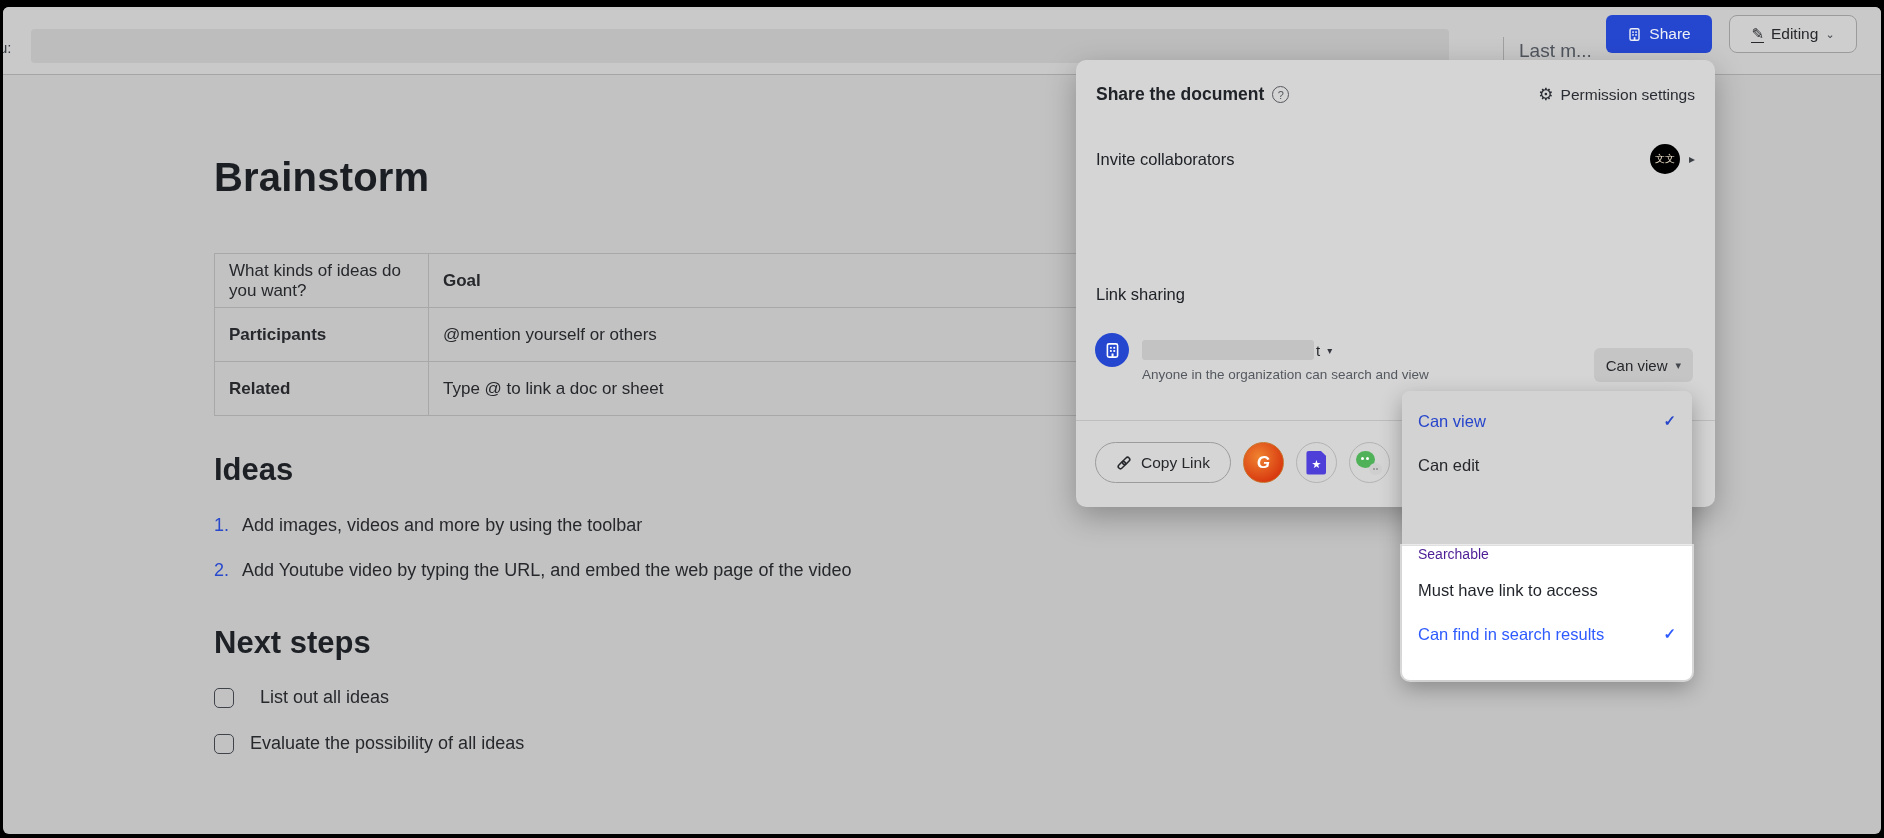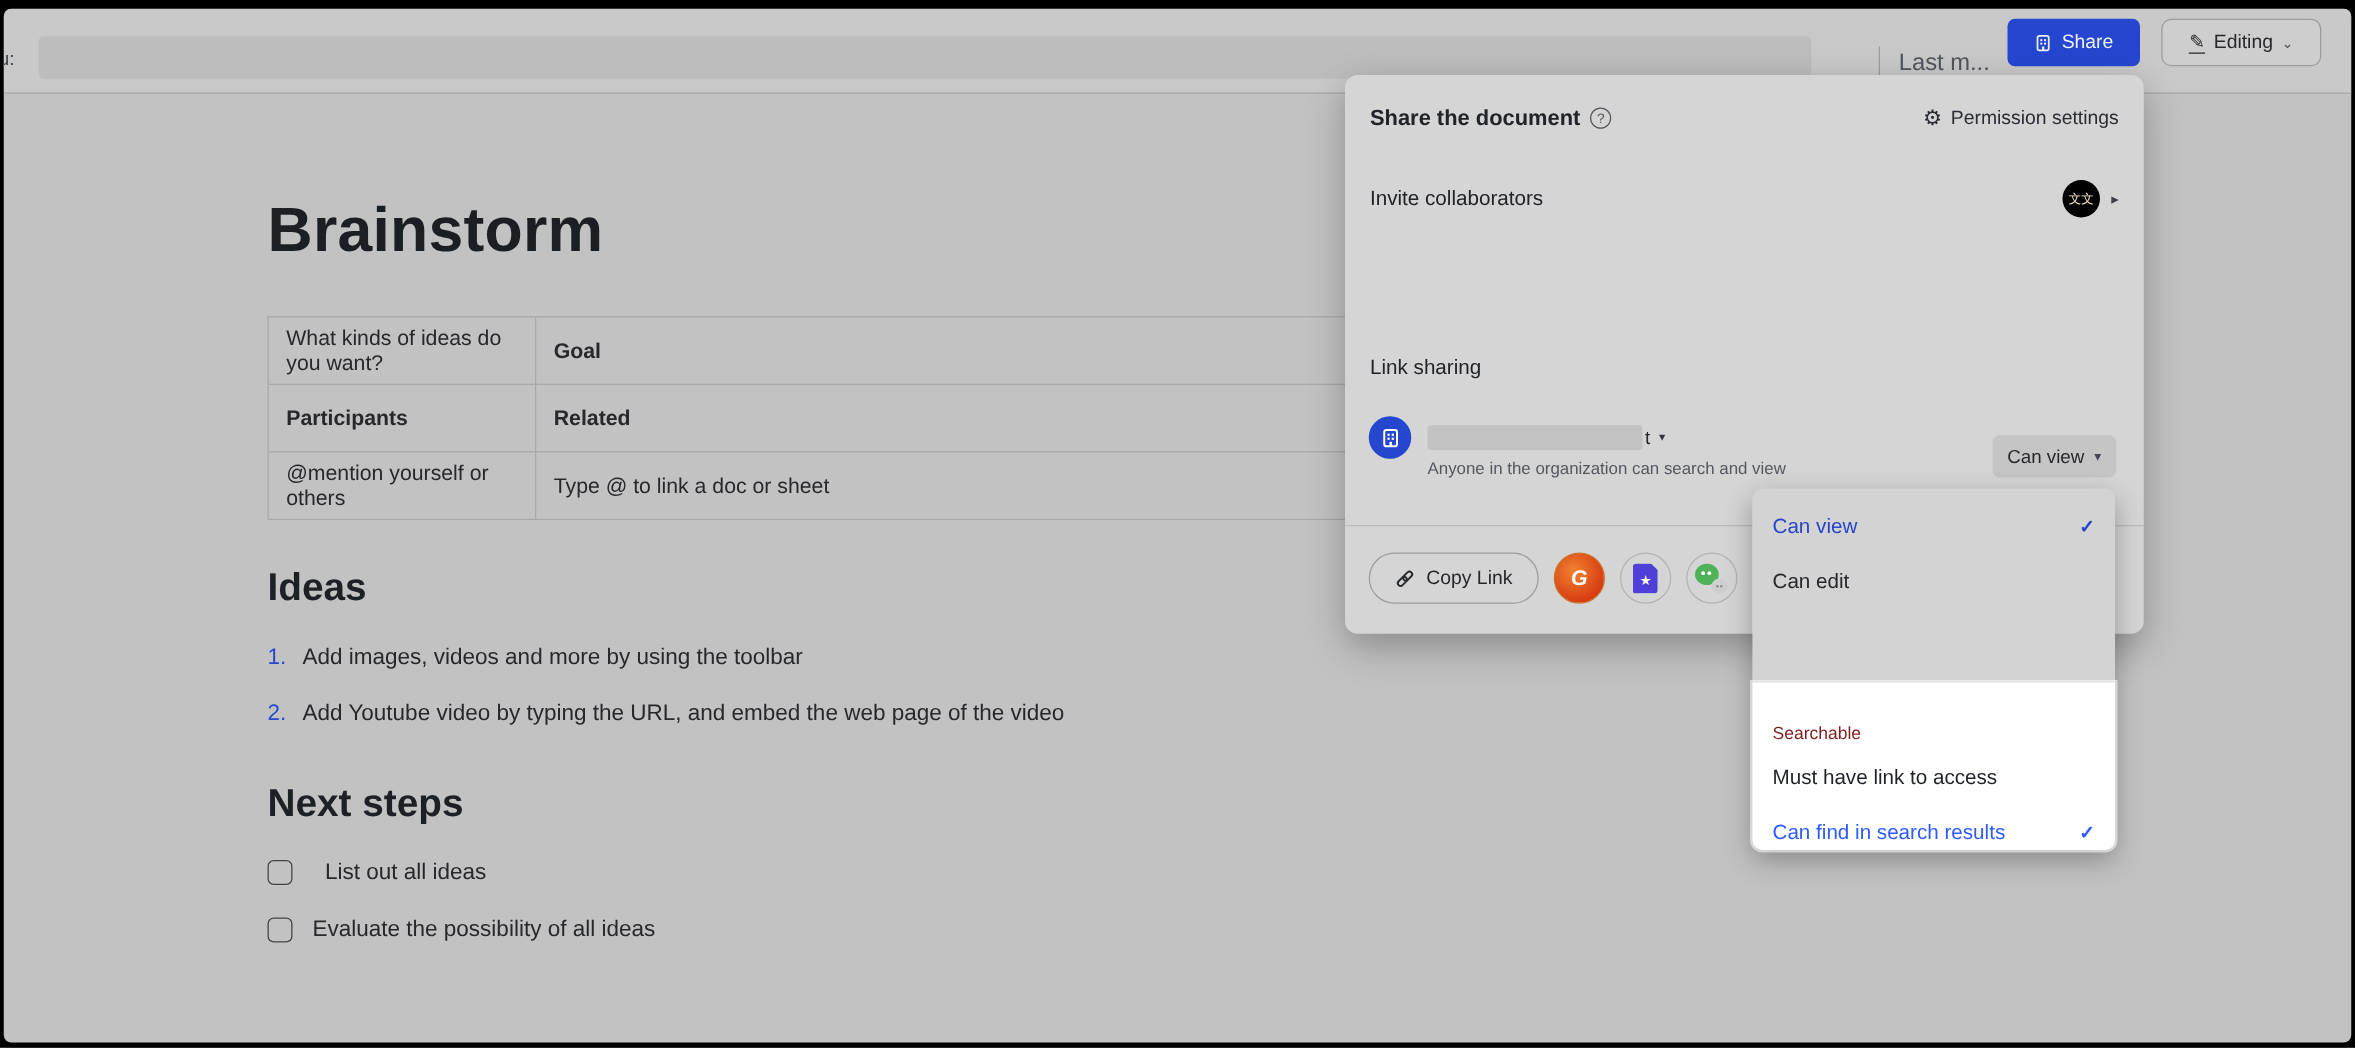--- a/index.html
+++ b/index.html
@@ -14,21 +14,21 @@
   .topbar-divider { position:absolute; left:1500px; top:30px; width:1px; height:24px; background:#a0a0a0; }
   .last-modified { position:absolute; left:1516px; top:33px; font-size:19px; color:#50555e; }
   .share-btn { position:absolute; left:1603px; top:8px; width:106px; height:38px; background:#2547d0; border-radius:6px;
                display:flex; align-items:center; justify-content:center; gap:7px; color:#eef0f6; font-size:15.5px; cursor:pointer; }
   .editing-btn { position:absolute; left:1726px; top:8px; width:128px; height:38px; background:#cecece; border:1px solid #9b9b9b;
                  border-radius:8px; display:flex; align-items:center; justify-content:center; gap:7px; color:#26282c; font-size:15.5px; cursor:pointer; }
   .pencil { font-size:15px; border-bottom:1.5px solid #26282c; line-height:1; padding-bottom:1px; }
   .chev { font-size:11px; color:#43474e; }
 
   
-  .doc-title { position:absolute; left:211px; top:148px; font-size:50px; font-weight:700; color:#1b1e23; letter-spacing:.2px; }
+  .doc-title { position:absolute; left:211px; top:148px; font-size:40px; font-weight:700; color:#1b1e23; letter-spacing:.2px; }
   .doc-table { position:absolute; left:211px; top:246px; width:902px; display:grid; grid-template-columns:214px 1fr;
                border-top:1px solid #a8a8a8; border-left:1px solid #a8a8a8; }
   .doc-table .cell { height:54px; display:flex; align-items:center; padding:0 14px; font-size:17px; color:#26282c;
                      border-bottom:1px solid #a8a8a8; border-right:1px solid #a8a8a8; }
   .doc-table .label { font-weight:700; }
   .h2 { position:absolute; left:211px; font-size:31px; font-weight:700; color:#1d2025; }
   .list-item { position:absolute; left:211px; font-size:18px; color:#26282c; display:flex; gap:12px; }
   .list-num { color:#2949cc; min-width:16px; }
   .todo { position:absolute; left:211px; display:flex; align-items:center; gap:16px; font-size:18px; color:#26282c; }
   .checkbox { width:20px; height:20px; border:1.6px solid #3f434a; border-radius:5px; background:transparent; }
@@ -87,21 +87,21 @@
               box-shadow:0 8px 22px rgba(0,0,0,.30); }
   .dd-top { position:absolute; left:0; top:0; width:100%; height:154px; background:#d3d3d3; border-radius:8px 8px 0 0; }
   .dd-section-header { font-size:14px; color:#85898f; padding:14px 16px 0 16px; }
   .dd-item { display:flex; align-items:center; padding:0 16px; height:44px; font-size:16.5px; cursor:pointer; }
   .dd-item .check { margin-left:auto; font-size:15px; font-weight:700; }
   .dd-item.sel-dim { color:#2746cb; } .dd-item.sel-dim .check { color:#2746cb; }
   .dd-item.plain-dim { color:#26282c; }
   .dd-divider { position:absolute; left:0; right:0; top:154px; height:1px; background:#b8b8b8; }
   .dd-bottom { position:absolute; left:0; top:155px; width:100%; height:134px; background:#ffffff; border-radius:0 0 8px 8px;
                box-shadow:0 0 0 2px rgba(255,255,255,.55); }
-  .dd-bottom .dd-section-header { color:#7f1d1d; padding-top:0;margin-top:32px; }
+  .dd-bottom .dd-section-header { color:#4c1d95; padding-top:0; }
   .dd-item.plain-bright { color:#1f2329; }
   .dd-item.sel-bright { color:#2e5bff; } .dd-item.sel-bright .check { color:#2e5bff; }
 </style>
 </head>
 <body>
 
 <div class="screen">
   <div class="inner">
 
     <div class="topbar">
@@ -130,22 +130,22 @@
         <span class="chev">⌄</span>
       </div>
     </div>
 
     <div class="doc-title">Brainstorm</div>
 
     <div class="doc-table">
       <div class="cell">What kinds of ideas do you want?</div>
       <div class="cell label">Goal</div>
       <div class="cell label">Participants</div>
+      <div class="cell">@mention yourself or others</div>
       <div class="cell label">Related</div>
-      <div class="cell">@mention yourself or others</div>
       <div class="cell">Type @ to link a doc or sheet</div>
     </div>
 
     <div class="h2" style="top:445px;">Ideas</div>
     <div class="list-item" style="top:508px;">
       <span class="list-num">1.</span>
       <span>Add images, videos and more by using the toolbar</span>
     </div>
     <div class="list-item" style="top:553px;">
       <span class="list-num">2.</span>

